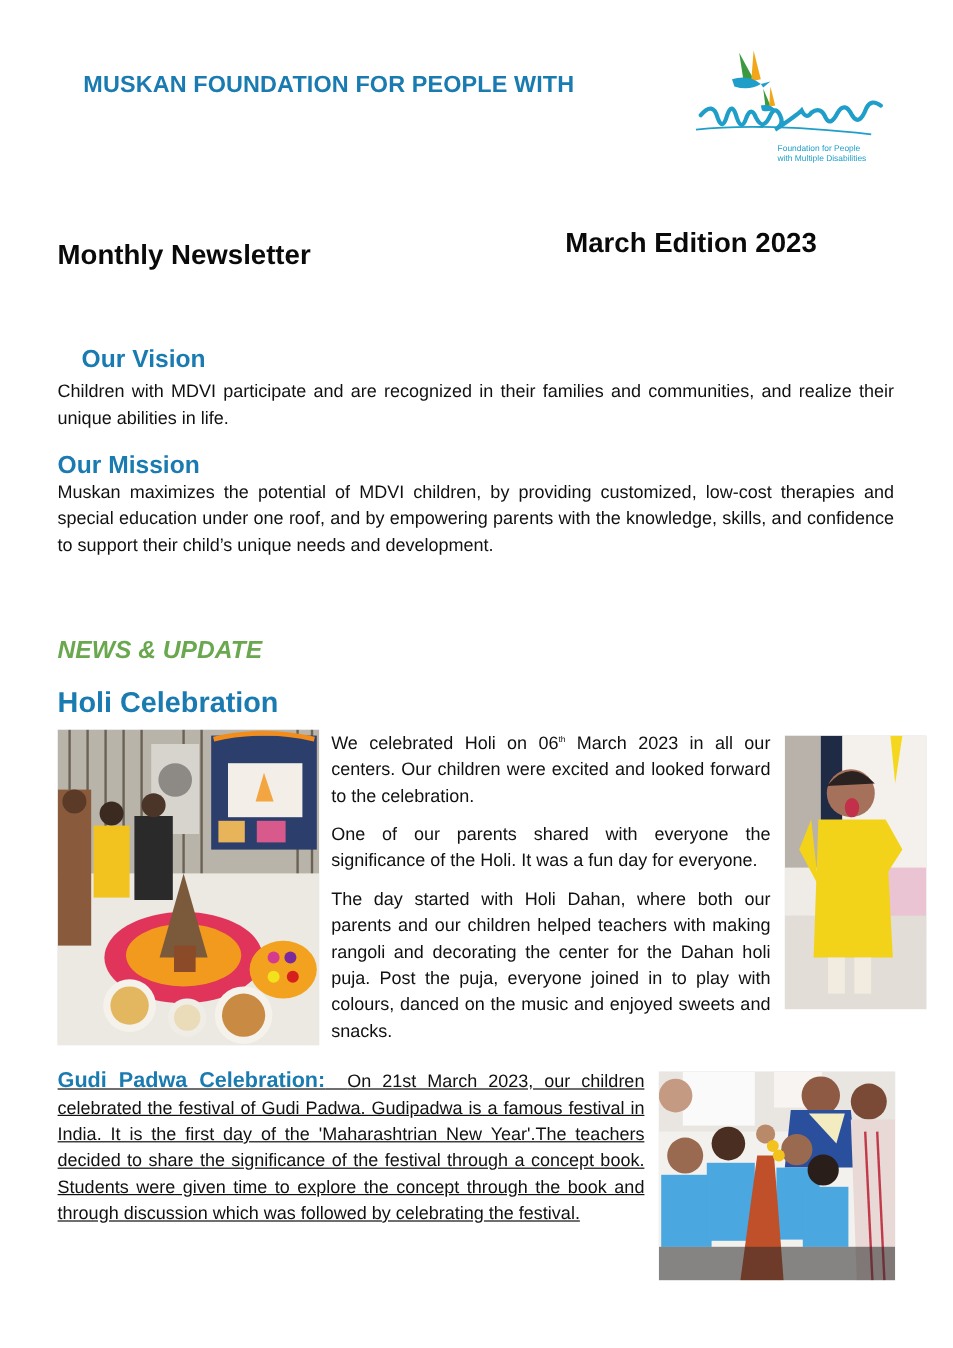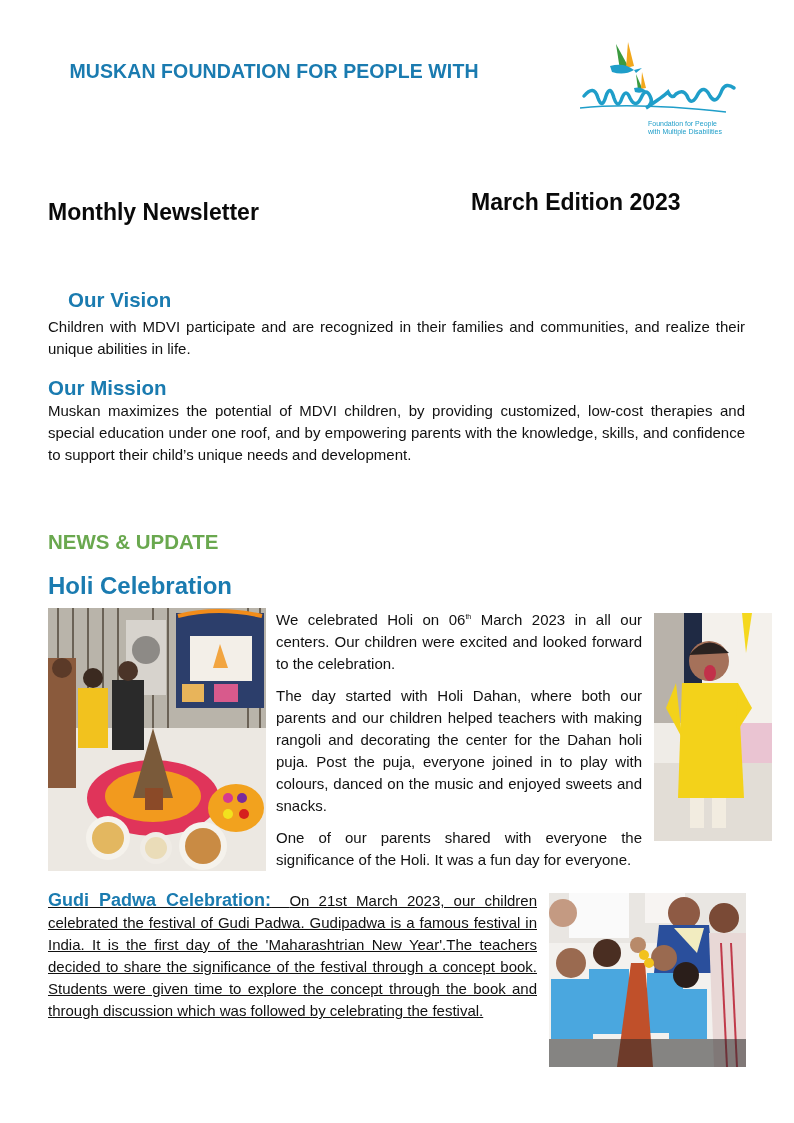--- a/index.html
+++ b/index.html
@@ -3,21 +3,21 @@
 <meta charset="utf-8">
 <style>
   html, body { margin: 0; padding: 0; background: #ffffff; }
   body { width: 794px; height: 1123px; position: relative; overflow: hidden; font-family: "Liberation Sans", sans-serif; color: #111; }
   .abs { position: absolute; }
   .org-title { left: 40px; top: 56px; width: 468px; text-align: center; color: #1a7bb0; font-weight: bold; font-size: 19.5px; line-height: 30px; letter-spacing: 0.1px; }
   .logo { left: 576px; top: 36px; width: 170px; height: 104px; }
   .nl-title { left: 48px; top: 199px; font-weight: bold; font-size: 23px; color: #0a0a0a; }
   .edition { left: 471px; top: 189px; font-weight: bold; font-size: 23px; color: #0a0a0a; }
   .h-blue { color: #1a7bb0; font-weight: bold; font-size: 20.5px; }
-  .h-green { color: #6aa84f; font-weight: bold; font-size: 20.5px; }
+  .h-green { color: #6aa84f; font-weight: bold; font-size: 20.5px; font-style: italic; }
   .h-sub { color: #1a7bb0; font-weight: bold; font-size: 24px; }
   .para { font-size: 15px; line-height: 22px; text-align: justify; color: #111; }
   .vision-h { left: 48px; top: 288px; margin-left: 20px; }
   .vision-p { left: 48px; top: 316px; width: 697px; }
   .mission-h { left: 48px; top: 376px; }
   .mission-p { left: 48px; top: 400px; width: 697px; }
   .news-h { left: 48px; top: 530px; }
   .holi-h { left: 48px; top: 572px; }
   .holi-text { left: 276px; top: 606px; width: 366px; }
   .holi-text p { margin: 0 0 10px 0; }
@@ -109,22 +109,22 @@
     <ellipse cx="188" cy="200" rx="28" ry="24" fill="#f2a21e"></ellipse>
     <circle cx="180" cy="190" r="5" fill="#d63a8e"></circle>
       <circle cx="194" cy="190" r="5" fill="#7a2a9c"></circle>
     <circle cx="180" cy="206" r="5" fill="#f2e21e"></circle>
       <circle cx="196" cy="206" r="5" fill="#d6201e"></circle>
   </svg>
 </div>
 
 <div class="abs para holi-text">
   <p><span>We celebrated Holi on 06</span><sup class="ord">th</sup><span> March 2023 in all our centers. Our children were excited and looked forward to the celebration.</span></p>
+  <p>One of our parents shared with everyone the significance of the Holi. It was a fun day for everyone.</p>
   <p>The day started with Holi Dahan, where both our parents and our children helped teachers with making rangoli and decorating the center for the Dahan holi puja. Post the puja, everyone joined in to play with colours, danced on the music and enjoyed sweets and snacks.</p>
-  <p>One of our parents shared with everyone the significance of the Holi. It was a fun day for everyone.</p>
 </div>
 
 <div class="abs photo photo-holi-child">
   <svg width="118" height="228" viewBox="0 0 118 228">
     <rect width="118" height="228" fill="#efece7"></rect>
     <rect x="0" y="0" width="30" height="110" fill="#b8b2aa"></rect>
     <rect x="30" y="0" width="18" height="120" fill="#1f2a44"></rect>
     <rect x="48" y="0" width="70" height="140" fill="#f4f1ec"></rect>
     <path d="M88 0 L98 0 L92 40 Z" fill="#f5d81e"></path>
     <rect x="82" y="110" width="36" height="60" fill="#eac4d2"></rect>

